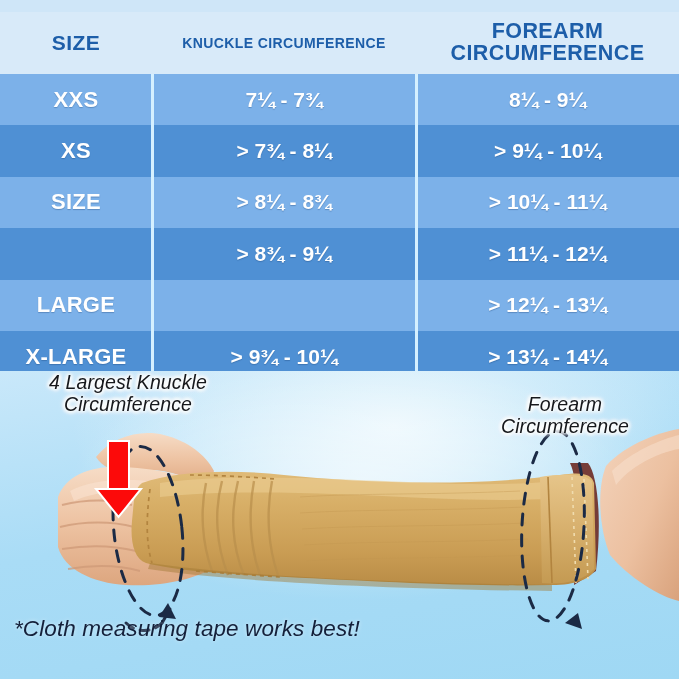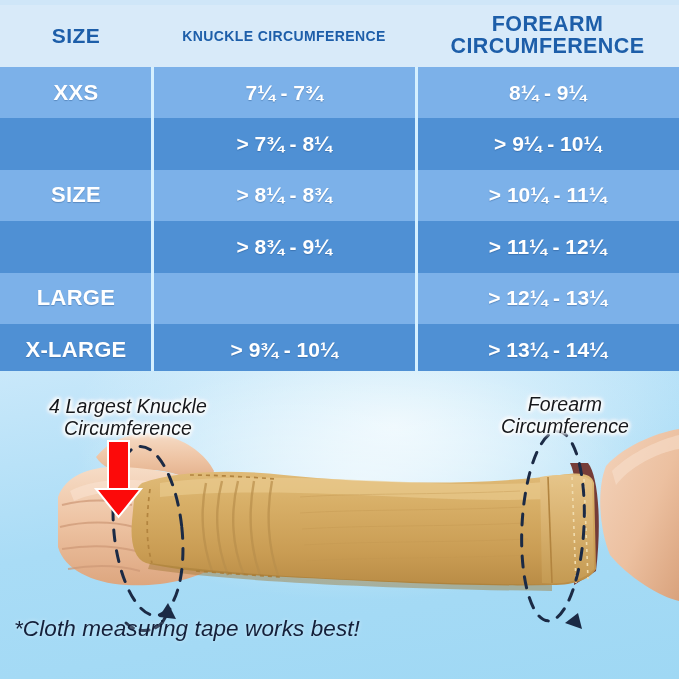--- a/index.html
+++ b/index.html
@@ -4,21 +4,21 @@
 <style>
   * { margin:0; padding:0; box-sizing:border-box; }
   html,body { width:679px; height:679px; overflow:hidden; }
   body {
     font-family: "Liberation Sans", sans-serif;
     background:#cfe6f8;
   }
   #page { position:relative; width:679px; height:679px; overflow:hidden; }
 
   
-  #size-table { position:absolute; left:0; top:5px; width:634px; height:371px; }
+  #size-table { position:absolute; left:0; top:12px; width:634px; height:371px; }
 
   .thead {
     position:absolute; left:0; top:0; width:679px; height:62px;
     background:#d8eaf9;
   }
   .thead .cell {
     position:absolute; top:0; height:62px;
     display:flex; align-items:center; justify-content:center; text-align:center;
     color:#1d5ea9; font-weight:bold; letter-spacing:0.4px;
     line-height:1.02;
@@ -57,21 +57,21 @@
   #photo svg { position:absolute; left:0; top:0; }
 
   .anno {
     position:absolute; color:#16181c; font-style:italic;
     font-size:19.5px; line-height:1.14; text-align:center;
     text-shadow:
        0 0 5px #fff, 0 0 5px #fff, 0 0 8px #fff,
        1px 0 4px #fff, -1px 0 4px #fff, 0 1px 4px #fff, 0 -1px 4px #fff;
     white-space:pre-line; letter-spacing:.1px;
   }
-  #anno-knuckle { left:18px; top:24px; width:220px; }
+  #anno-knuckle { left:18px; top:0; width:220px; }
   #anno-forearm { left:470px; top:22px; width:190px; }
 
   #anno-note {
     position:absolute; left:14px; top:245px;
     font-style:italic; font-weight:normal; font-size:22.5px;
     color:#14203a; letter-spacing:.1px; white-space:nowrap;
     text-shadow:0 0 4px rgba(255,255,255,.55);
   }
 </style>
 </head>
@@ -88,20 +88,21 @@
       <div class="cell c2">FOREARM
 CIRCUMFERENCE</div>
     </div>
 
     <div class="trow light" style="top:62px">
       <div class="cell c0">XXS</div>
       <div class="cell c1">7¼ - 7¾</div>
       <div class="cell c2">8¼ - 9¼</div>
     </div>
     <div class="trow dark" style="top:113.4px">
+      <div class="cell c0">XS</div>
       <div class="cell c1">&gt; 7¾ - 8¼</div>
       <div class="cell c2">&gt; 9¼ - 10¼</div>
     </div>
     <div class="trow light" style="top:164.8px">
       <div class="cell c0">SIZE</div>
       <div class="cell c1">&gt; 8¼ - 8¾</div>
       <div class="cell c2">&gt; 10¼ - 11¼</div>
     </div>
     <div class="trow dark" style="top:216.2px">
       <div class="cell c1">&gt; 8¾ - 9¼</div>

